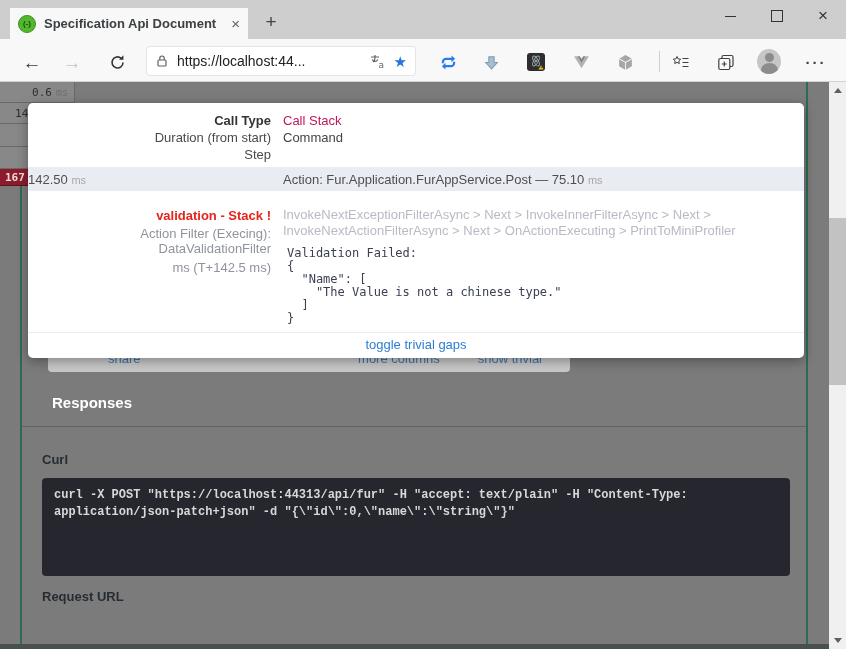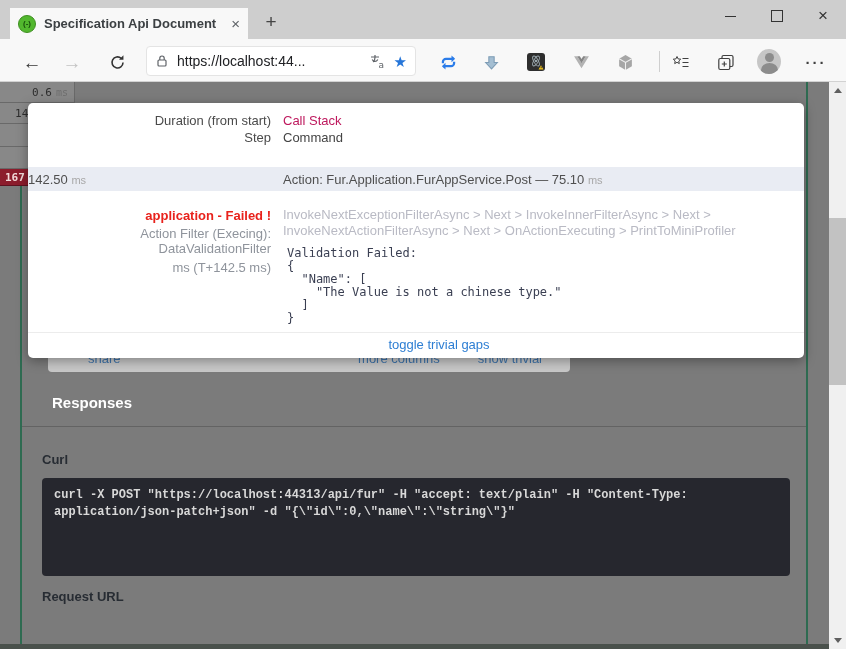--- a/index.html
+++ b/index.html
@@ -54,28 +54,28 @@
   .hlrow .c1{width:243px;color:#4f4f4f;}
   .hlrow .c2{margin-left:12px;color:#4f4f4f;}
   .ms{color:#a8a8a8;font-size:11px;}
   .det-left{position:absolute;left:0;top:105px;width:243px;text-align:right;line-height:15.5px;color:#8f949c;}
   .status{color:#e8221c;font-weight:bold;margin-bottom:2px;}
   .det-right{position:absolute;left:255px;top:104px;width:520px;}
   .callstack{color:#b9bac4;line-height:16px;width:512px;}
   .valmsg{margin:8px 0 0 4px;font-family:"DejaVu Sans Mono",monospace;font-size:12px;line-height:13px;
     color:#3a3f52;white-space:pre;}
   .pophr{position:absolute;left:0;top:229px;width:776px;border-top:1px solid #ececec;}
-  .popfooter{position:absolute;left:0;top:234px;width:776px;text-align:center;margin-left:23px;}
+  .popfooter{position:absolute;left:0;top:234px;width:776px;text-align:center;}
   .bluelink{color:#2d7ed3;font-size:13px;text-decoration:none;cursor:pointer;}
   
   .strip{position:absolute;left:48px;top:358px;width:522px;height:14px;background:#c8c8c8;
     border-radius:0 0 4px 4px;overflow:hidden;z-index:4;}
   .strip-inner{display:flex;justify-content:space-between;margin-top:-7px;font-size:13px;}
   .striplink{color:#3f74ab;text-decoration:none;}
-  .strip-l{margin-left:40px;}
+  .strip-l{margin-left:60px;}
   .strip-r{margin-right:28px;display:flex;gap:38px;}
   
   .resp-title{position:absolute;left:52px;top:394px;font-size:15px;font-weight:bold;color:#ffffff;}
   .resp-line{position:absolute;left:22px;top:426px;width:784px;height:1px;background:#636363;}
   .blklabel{position:absolute;left:42px;font-size:13px;font-weight:bold;color:#272c33;}
   .codeblk{position:absolute;left:42px;width:748px;background:#26272e;border-radius:4px;box-sizing:border-box;
     padding:9px 12px;font-family:"Liberation Mono",monospace;font-weight:bold;font-size:12px;line-height:17px;
     color:#d8d8d8;white-space:pre-wrap;word-break:break-word;}
   .botband{position:absolute;left:0;top:644px;width:829px;height:5px;background:#4a514c;}
   
@@ -202,41 +202,42 @@
   <div class="ltrow" style="top:147px;height:22px;"></div>
   <div class="redrow">
     <span>167</span>
   </div>
 
   <div class="gline" style="left:20px;top:186px;height:463px;"></div>
   <div class="gline" style="left:806px;top:82px;height:567px;"></div>
 
   <div class="popup">
     <div class="hdr-left">
+      <div class="b">Call Type</div>
       <div>Duration (from start)</div>
       <div>Step</div>
     </div>
     <div class="hdr-right">
       <div class="dim">Call Stack</div>
       <div>Command</div>
     </div>
 
     <div class="hlrow">
       <div class="c1">
         <span>142.50</span>
         <span class="ms">ms</span>
       </div>
       <div class="c2">
         <span>Action: Fur.Application.FurAppService.Post — 75.10</span>
         <span class="ms">ms</span>
       </div>
     </div>
 
     <div class="det-left">
-      <div class="status">application - Failed !</div>
+      <div class="status">validation - Stack !</div>
       <div>Action Filter (Execing):</div>
       <div>DataValidationFilter</div>
       <div style="margin-top:3px;">ms (T+142.5 ms)</div>
     </div>
     <div class="det-right">
       <div class="callstack">InvokeNextExceptionFilterAsync &gt; Next &gt; InvokeInnerFilterAsync &gt; Next &gt; InvokeNextActionFilterAsync &gt; Next &gt; OnActionExecuting &gt; PrintToMiniProfiler</div>
       <pre class="valmsg">Validation Failed:
 {
   "Name": [
     "The Value is not a chinese type."

